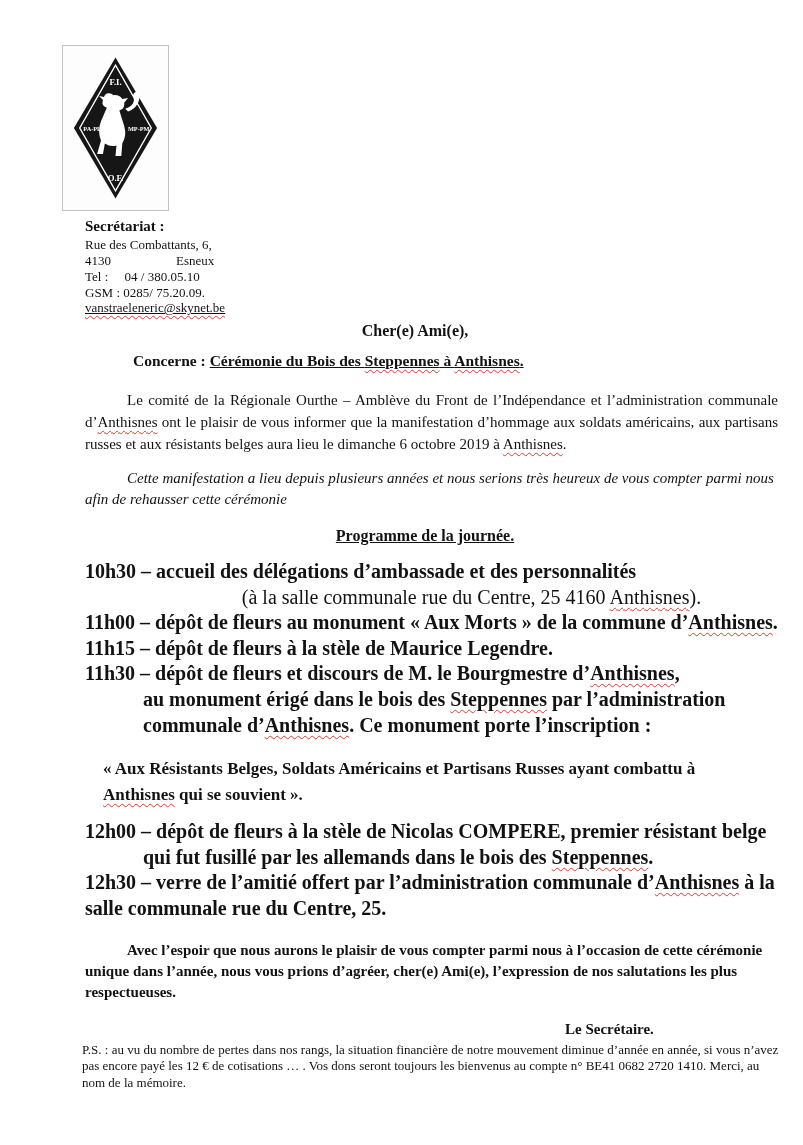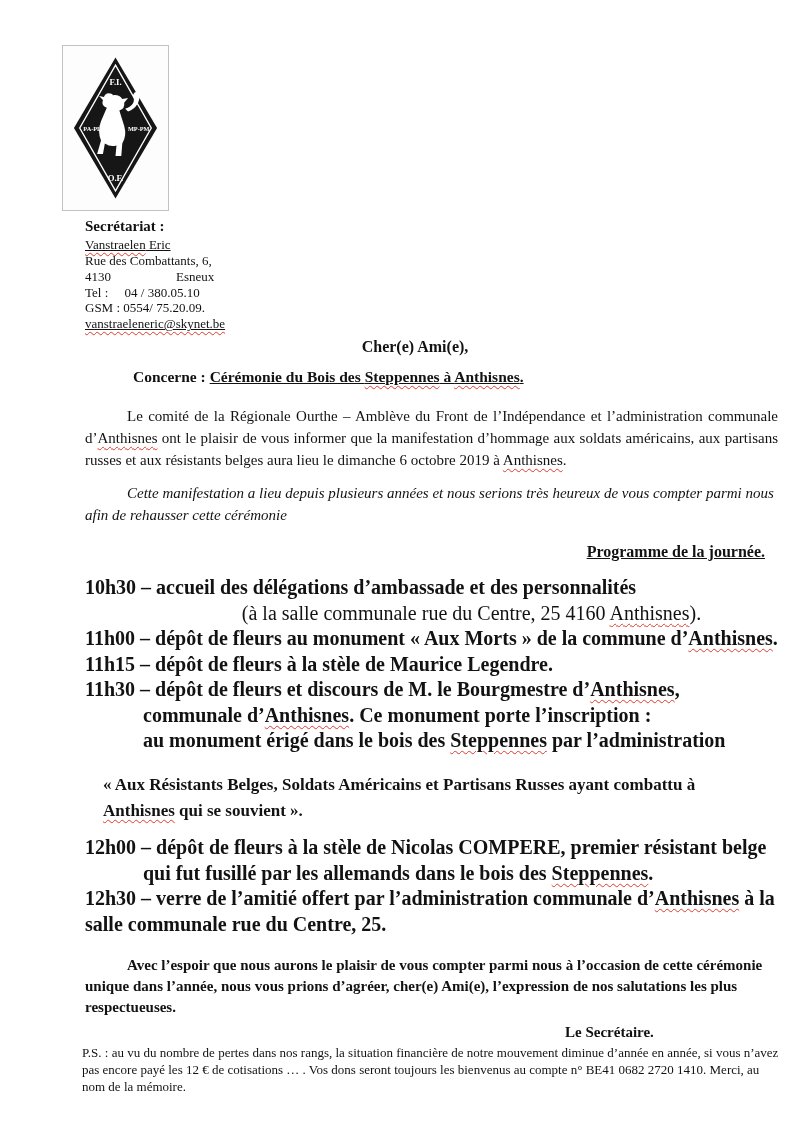--- a/index.html
+++ b/index.html
@@ -39,37 +39,37 @@
   }
 
   
   .salutation { text-align:center; font-weight:bold; font-size:16px; margin-top:6px; width:660px; }
   .concerne { font-weight:bold; font-size:15.5px; margin:12px 0 0 48px; }
   .para { font-size:15px; line-height:1.45; width:693px; }
   .para.justify { text-align:justify; }
   .para.indent { text-indent:42px; }
   .para.first { margin-top:20px; }
   .para.second { margin-top:12px;font-style:italic; }
-  .programme { text-align:right; font-weight:bold; font-size:16px; margin-top:16px; width:680px; }
+  .programme { text-align:center; font-weight:bold; font-size:16px; margin-top:16px; width:680px; }
   .programme span { text-decoration:underline; }
 
   .schedule { margin-top:14px; font-size:20px; line-height:1.28; width:693px; }
   .schedule.two { margin-top:12px; }
   .s-line { font-weight:bold; }
   .s-line.reg { font-weight:normal;text-align:center; }
   .s-line.ind-a { padding-left:80px; }
   .s-line.ind-b { padding-left:58px; }
 
   .quote {
     text-align:left; font-weight:bold; font-size:17px; line-height:1.5;
     width:680px; margin-top:18px; padding:0 18px;
   }
 
   .closing { font-weight:bold; margin-top:18px; line-height:1.4; }
-  .signature { font-weight:bold; font-size:15px; margin:6px 0 0 480px; }
+  .signature { font-weight:bold; font-size:15px; margin:18px 0 0 480px; }
   .ps { font-size:13px; line-height:1.3; margin-top:4px; width:700px; margin-left:-3px; }
 </style>
 </head>
 <body>
 
 <div class="page">
 
   <div class="logo-frame">
     <svg viewBox="0 0 90 150">
       <polygon points="45,2 88,75 45,148 2,75" fill="#161616"></polygon>
@@ -80,46 +80,45 @@
       <text x="45" y="130" class="lt" font-size="9" text-anchor="middle">O.F.</text>
       <g fill="#ffffff">
         <path d="M42,40 q-7,-3 -9,3 l-5,-1 4,4 q-2,6 4,8 l-6,14 q-4,10 0,20 l-4,14 6,0 2,-11 q6,4 12,2 l-1,11 6,0 1,-13 q5,-8 2,-18 l-5,-16 q6,-2 5,-8 l4,-5 -6,1 q-3,-5 -10,-4 z"></path>
         <path d="M58,58 q13,-5 12,-20 q-5,-2 -7,3 q4,10 -8,14 z"></path>
       </g>
     </svg>
   </div>
 
   <div class="sec-label">Secrétariat :</div>
   <div class="contact">
-    <div class="c-line"><span class="ul"><span class="sq">Vanstraelen</span></span><span class="ul"> Eric</span></div>
     <div class="c-line">Rue des Combattants, 6,</div>
     <div class="c-line pre">4130                    Esneux</div>
     <div class="c-line pre">Tel :     04 / 380.05.10</div>
-    <div class="c-line">GSM : 0554/ 75.20.09.</div>
+    <div class="c-line">GSM : 0285/ 75.20.09.</div>
     <div class="c-line email"><span class="sq">vanstraeleneric@skynet.be</span></div>
   </div>
 
   <div class="salutation">Cher(e) Ami(e),</div>
 
   <div class="concerne"><span>Concerne : </span><span class="ul">Cérémonie du Bois des </span><span class="ul"><span class="sq">Steppennes</span></span><span class="ul"> à </span><span class="ul"><span class="sq">Anthisnes</span></span><span class="ul">.</span></div>
 
   <p class="para justify indent first"><span>Le comité de la Régionale Ourthe – Amblève du Front de l’Indépendance et l’administration communale d’</span><span class="sq">Anthisnes</span><span> ont le plaisir de vous informer que la manifestation d’hommage aux soldats américains, aux partisans russes et aux résistants belges aura lieu le dimanche 6 octobre 2019 à </span><span class="sq">Anthisnes</span><span>.</span></p>
 
   <p class="para indent second">Cette manifestation a lieu depuis plusieurs années et nous serions très heureux de vous compter parmi nous afin de rehausser cette cérémonie</p>
 
   <h2 class="programme"><span>Programme de la journée.</span></h2>
 
   <div class="schedule">
     <div class="s-line"><span>10h30 – accueil des délégations d’ambassade et des personnalités</span></div>
     <div class="s-line reg ind-a"><span>(à la salle communale rue du Centre, 25 4160 </span><span class="sq">Anthisnes</span><span>).</span></div>
     <div class="s-line"><span>11h00 – dépôt de fleurs au monument « Aux Morts » de la commune d’</span><span class="sq">Anthisnes</span><span>.</span></div>
     <div class="s-line"><span>11h15 – dépôt de fleurs à la stèle de Maurice Legendre.</span></div>
     <div class="s-line"><span>11h30 – dépôt de fleurs et discours de M. le Bourgmestre d’</span><span class="sq">Anthisnes</span><span>,</span></div>
+    <div class="s-line ind-b"><span>au monument érigé dans le bois des </span><span class="sq">Steppennes</span><span> par l’administration</span></div>
     <div class="s-line ind-b"><span>communale d’</span><span class="sq">Anthisnes</span><span>. Ce monument porte l’inscription :</span></div>
-    <div class="s-line ind-b"><span>au monument érigé dans le bois des </span><span class="sq">Steppennes</span><span> par l’administration</span></div>
   </div>
 
   <div class="quote"><span>« Aux Résistants Belges, Soldats Américains et Partisans Russes ayant combattu à </span><span class="sq">Anthisnes</span><span> qui se souvient ».</span></div>
 
   <div class="schedule two">
     <div class="s-line"><span>12h00 – dépôt de fleurs à la stèle de Nicolas COMPERE, premier résistant belge</span></div>
     <div class="s-line ind-b"><span>qui fut fusillé par les allemands dans le bois des </span><span class="sq">Steppennes</span><span>.</span></div>
     <div class="s-line"><span>12h30 – verre de l’amitié offert par l’administration communale d’</span><span class="sq">Anthisnes</span><span> à la salle communale rue du Centre, 25.</span></div>
   </div>
 

